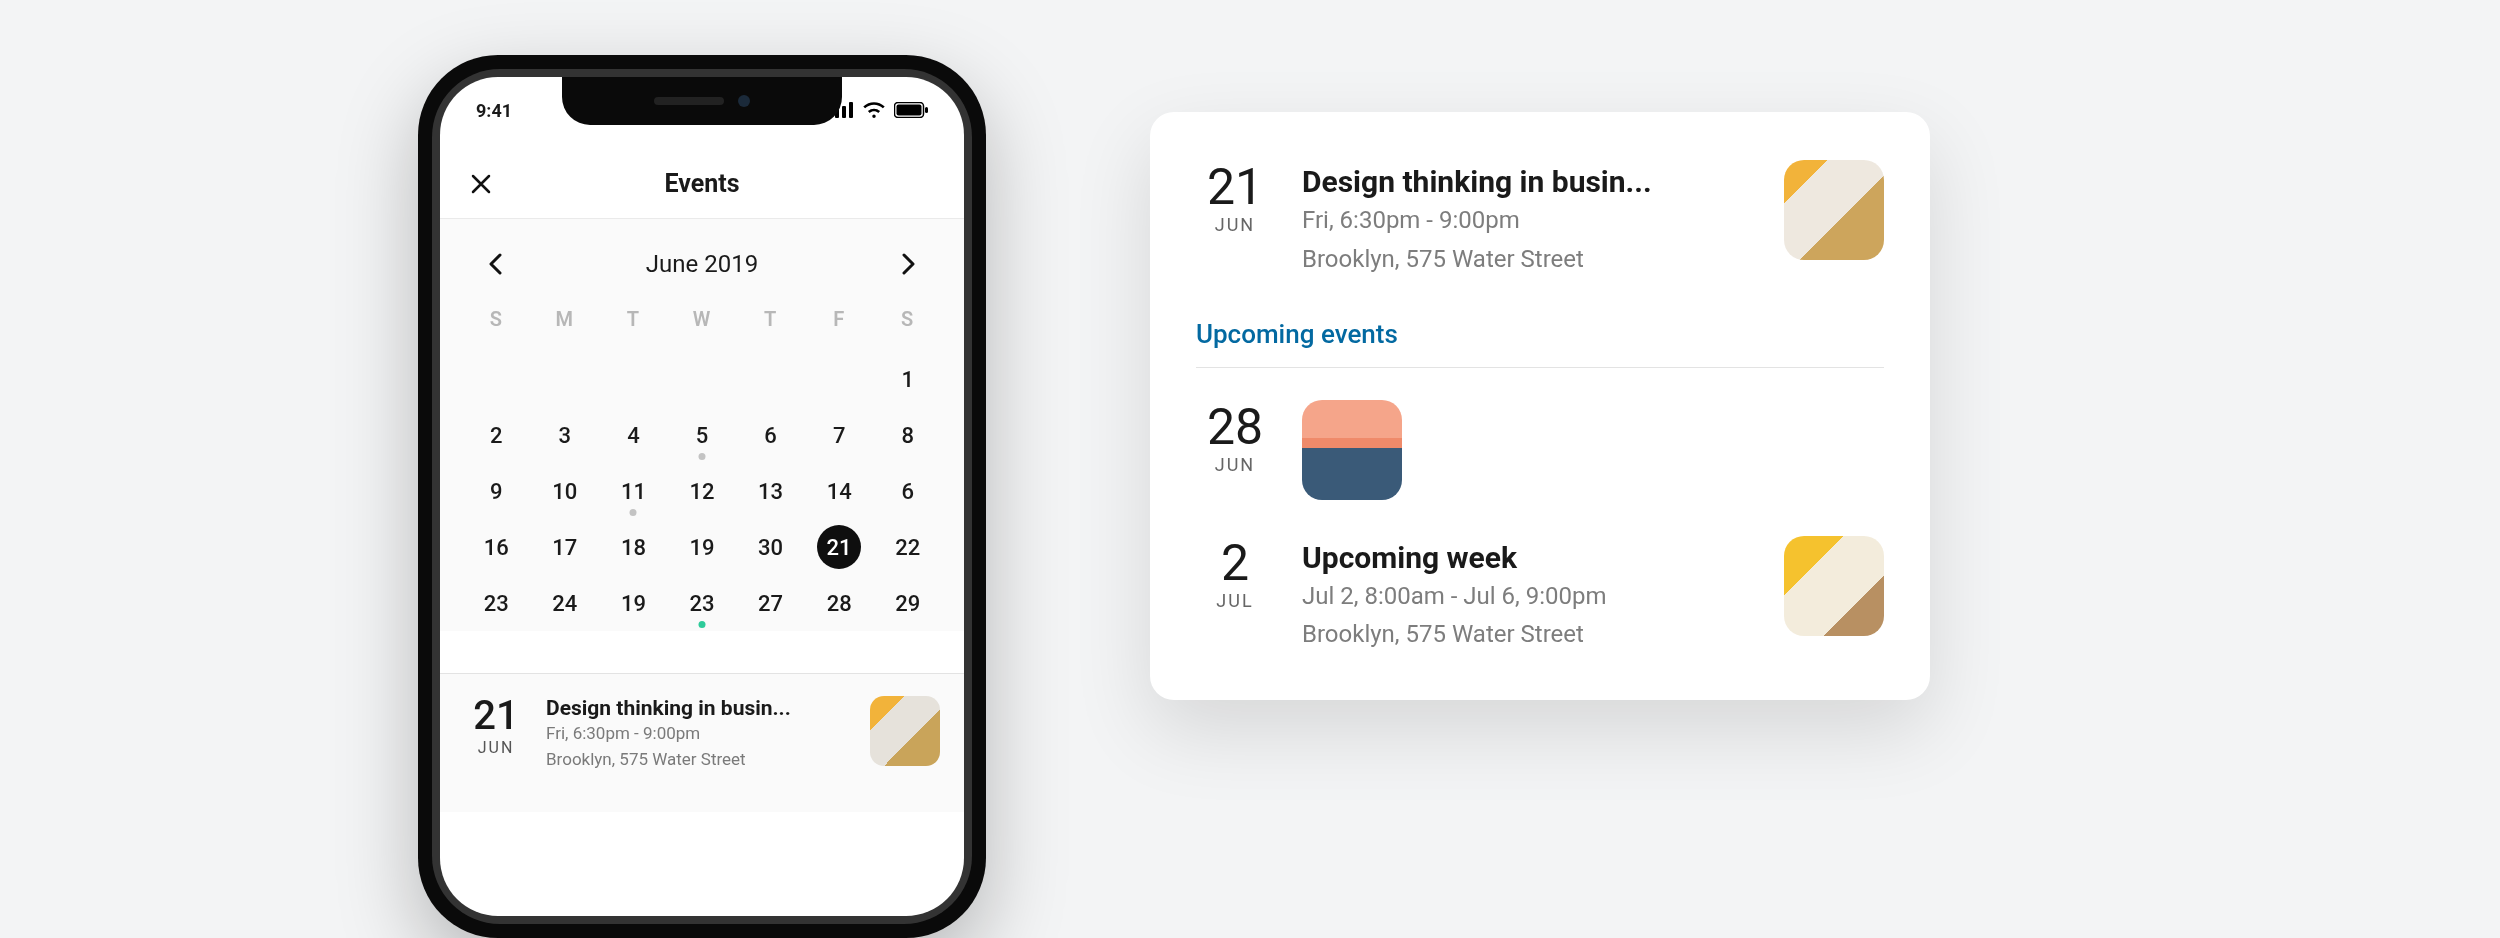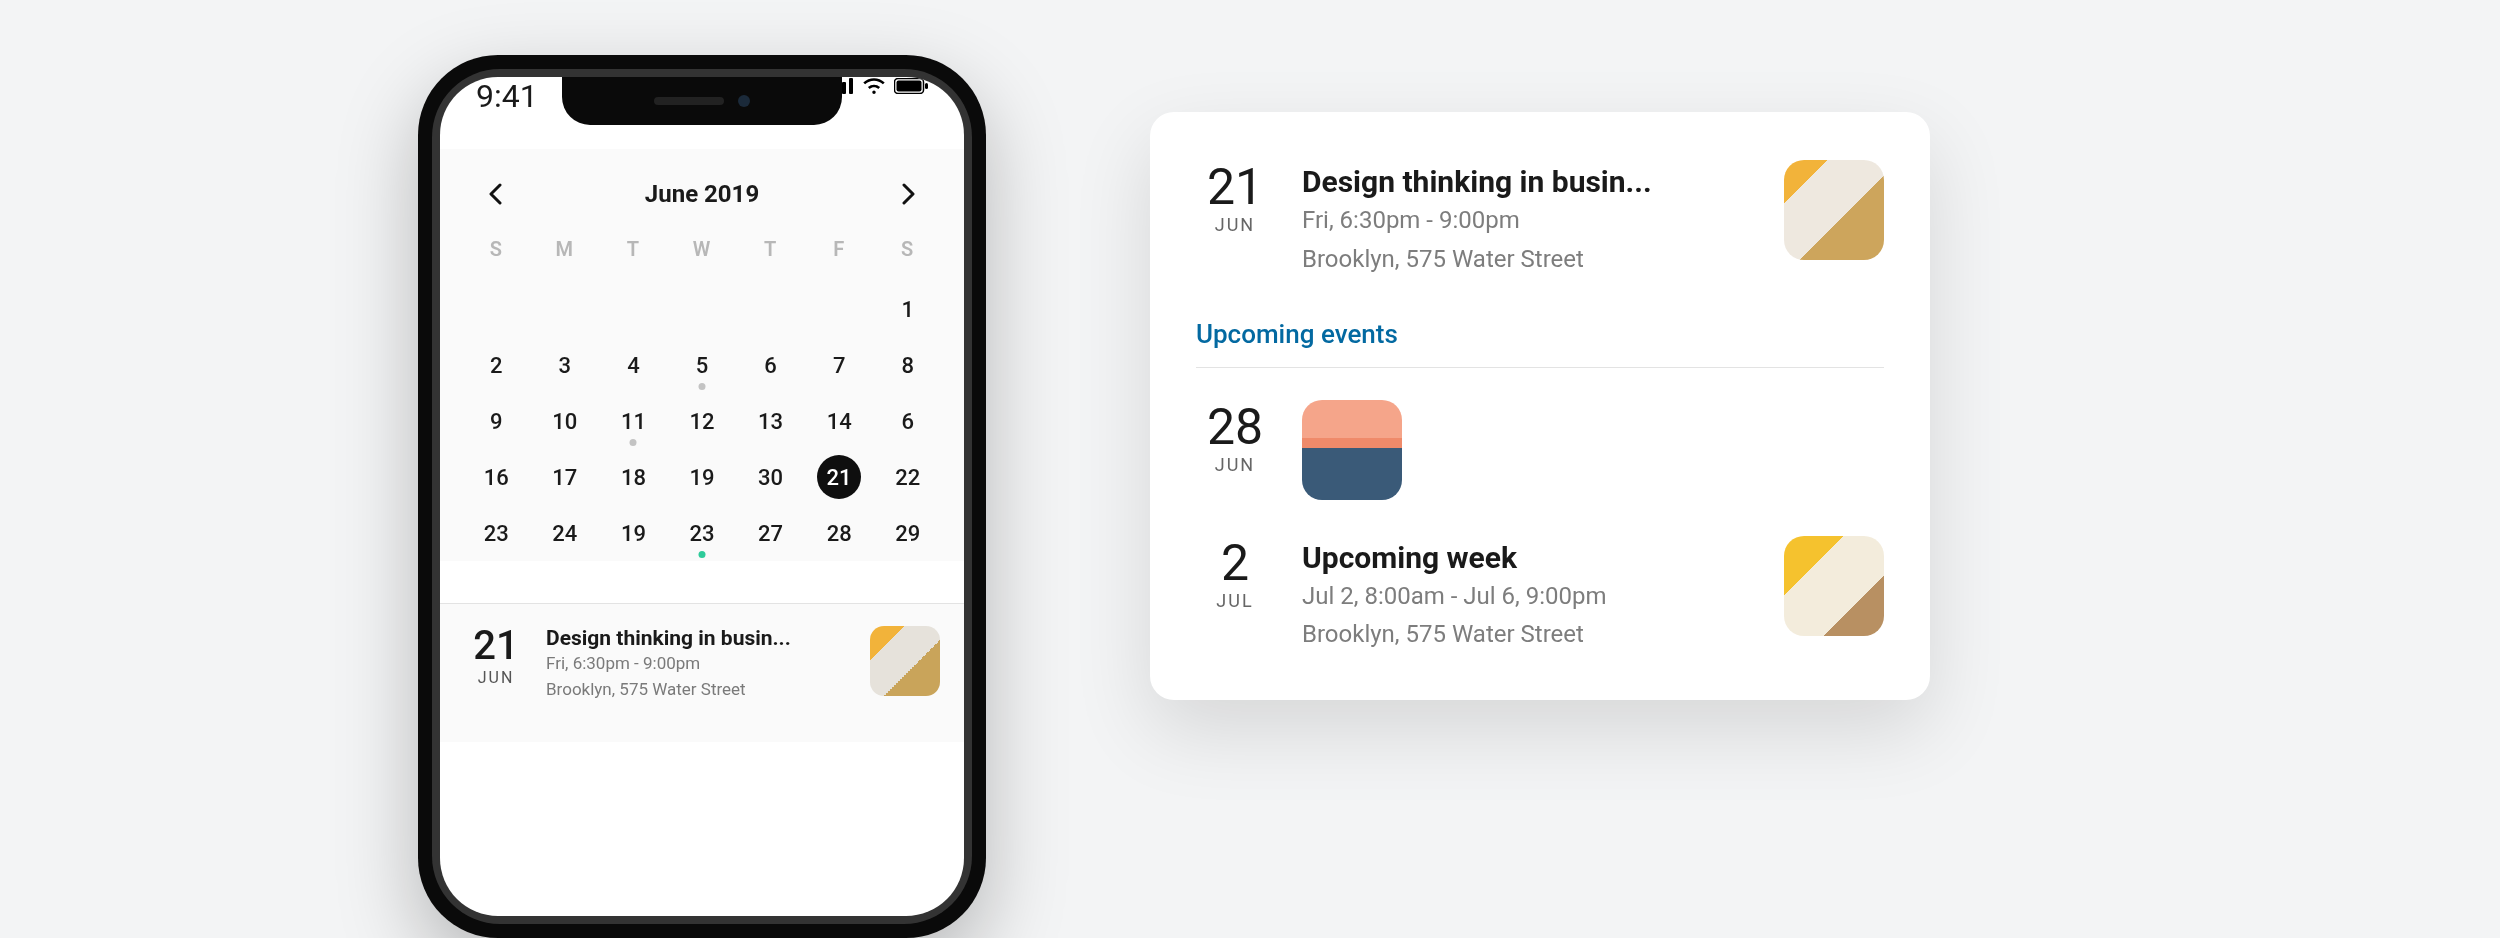--- a/index.html
+++ b/index.html
@@ -47,25 +47,25 @@
     border-bottom-right-radius: 28px;
     z-index: 5;
     display:flex; align-items:center; justify-content:center; gap:14px;
   }
   .notch .speaker { width:70px; height:8px; border-radius:4px; background:#222; }
   .notch .cam { width:12px; height:12px; border-radius:50%; background:#1b2a3a; }
 
   .status-bar {
     height: 72px;
     display: flex;
-    align-items: flex-start;
+    align-items: center;
     justify-content: space-between;
     padding: 0 36px 6px;
-    font-weight: 400;
-    font-size: 32px;
+    font-weight: 700;
+    font-size: 18px;
   }
   .status-icons { display:flex; align-items:center; gap:8px; }
   .status-icons svg { display:block; }
 
   .nav-bar {
     height: 70px;
     display: flex;
     align-items: center;
     justify-content: center;
     position: relative;
@@ -84,21 +84,21 @@
 
   .calendar {
     padding: 24px 22px 0;
     background: #fafafa;
   }
   .month-row {
     display:flex; align-items:center; justify-content:space-between;
     padding: 6px 18px 20px;
   }
   .month-row .nav { width:30px; height:30px; display:flex; align-items:center; justify-content:center; cursor:pointer; }
-  .month-label { font-weight:700; font-size:24px; }
+  .month-label { font-weight:400; font-size:24px; }
 
   .dow-row, .week-row {
     display: grid;
     grid-template-columns: repeat(7, 1fr);
     text-align: center;
   }
   .dow-row { color:#b7b7b7; font-weight:600; font-size:20px; letter-spacing:1px; margin-bottom:12px; }
   .dow-row > div { padding: 8px 0; }
 
   .week-row > .day {
@@ -209,20 +209,28 @@
             <path d="M12 17c.9 0 1.7-.8 1.7-1.7S12.9 13.6 12 13.6s-1.7.8-1.7 1.7S11.1 17 12 17zm-4.3-5.1c2.4-2.3 6.2-2.3 8.6 0l1.8-1.8c-3.4-3.3-8.8-3.3-12.2 0l1.8 1.8zM3.1 7.3c4.9-4.8 12.9-4.8 17.8 0l1.8-1.8C16.8-.3 7.2-.3 1.3 5.5l1.8 1.8z" fill="#000"></path>
           </svg>
         <svg width="34" height="16" viewBox="0 0 34 16">
             <rect x="0.5" y="0.5" width="29" height="15" rx="3.5" fill="none" stroke="#000" stroke-width="1.5"></rect>
             <rect x="2.5" y="2.5" width="25" height="11" rx="2" fill="#000"></rect>
             <rect x="31" y="5" width="3" height="6" rx="1.5" fill="#000"></rect>
           </svg>
       </div>
     </div>
 
+    <div class="nav-bar">
+      <div class="nav-close">
+        <svg width="22" height="22" viewBox="0 0 22 22">
+            <path d="M3 3l16 16M19 3L3 19" stroke="#111" stroke-width="2.5" stroke-linecap="round"></path>
+          </svg>
+      </div>
+      <span>Events</span>
+    </div>
 
     <div class="calendar">
       <div class="month-row">
         <div class="nav">
           <svg width="14" height="22" viewBox="0 0 14 22">
               <path d="M12 2L3 11l9 9" fill="none" stroke="#111" stroke-width="3" stroke-linecap="round" stroke-linejoin="round"></path>
             </svg>
         </div>
         <div class="month-label">June 2019</div>
         <div class="nav">

